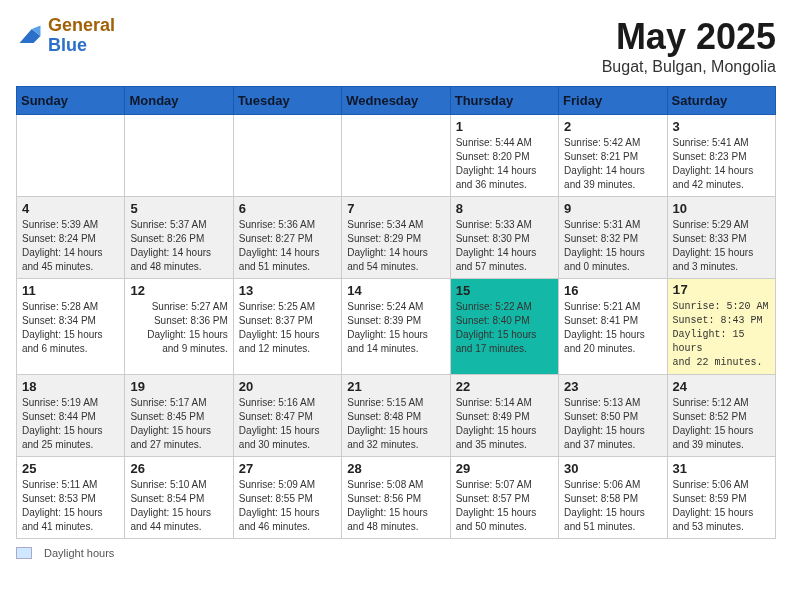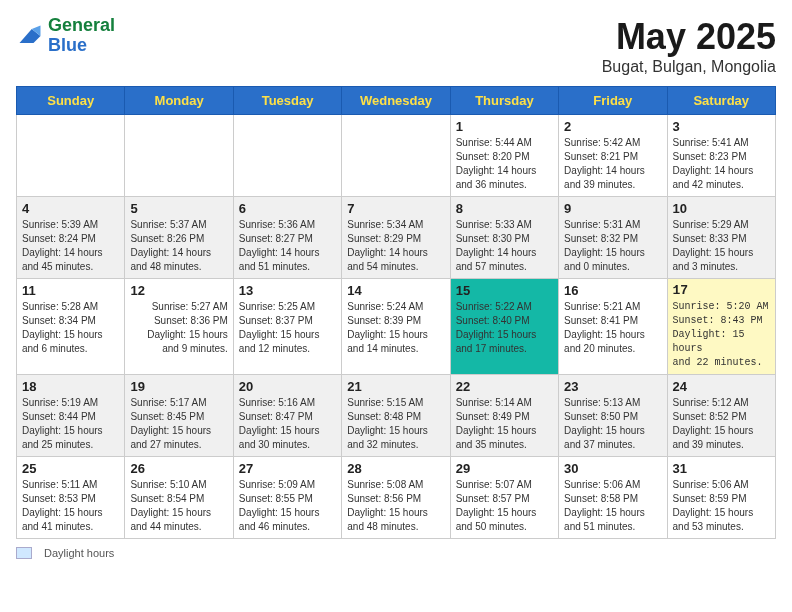--- a/index.html
+++ b/index.html
@@ -21,21 +21,21 @@
       align-items: center;
       gap: 4px;
     }
     .logo-text {
       font-size: 18px;
       font-weight: bold;
       color: #1a1a1a;
       line-height: 1.1;
     }
     .logo-text span {
-      color: #15803d;
+      color: #a16207;
     }
     .logo-icon {
       width: 28px;
       height: 28px;
     }
     .title-block {
       text-align: right;
     }
     .month-title {
       font-size: 36px;
@@ -46,25 +46,25 @@
       font-size: 16px;
       color: #333;
     }
     .calendar {
       width: 100%;
       border-collapse: collapse;
       border: 1px solid #ccc;
     }
     .calendar th {
       background: #2a6fc9;
-      color: #fde047;
+      color: #0f172a;
       font-size: 13px;
       font-weight: bold;
       padding: 6px 4px;
-      text-align: center;
+      text-align: left;
       border: 1px solid #1a5ab0;
     }
     .calendar td {
       vertical-align: top;
       border: 1px solid #ccc;
       padding: 4px 5px;
       width: 108px;
       min-height: 80px;
       font-size: 10.5px;
       color: #222;

